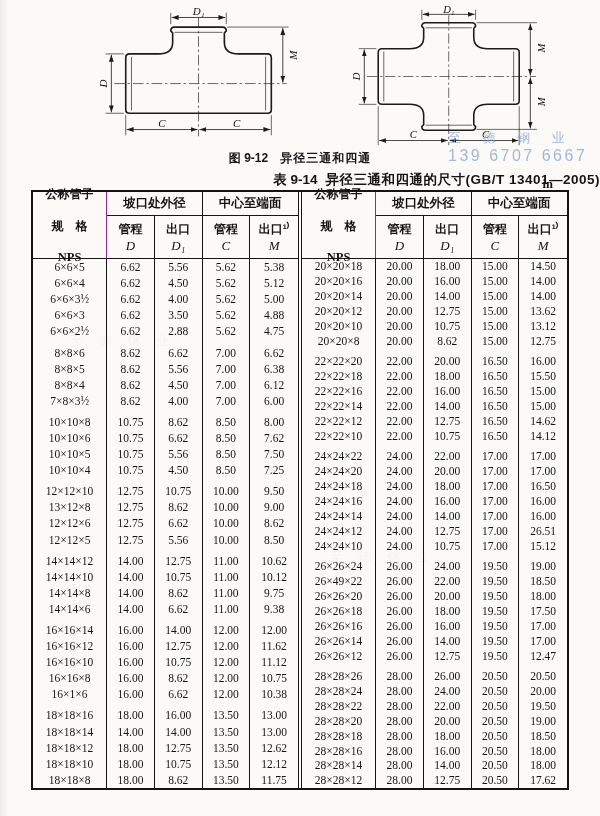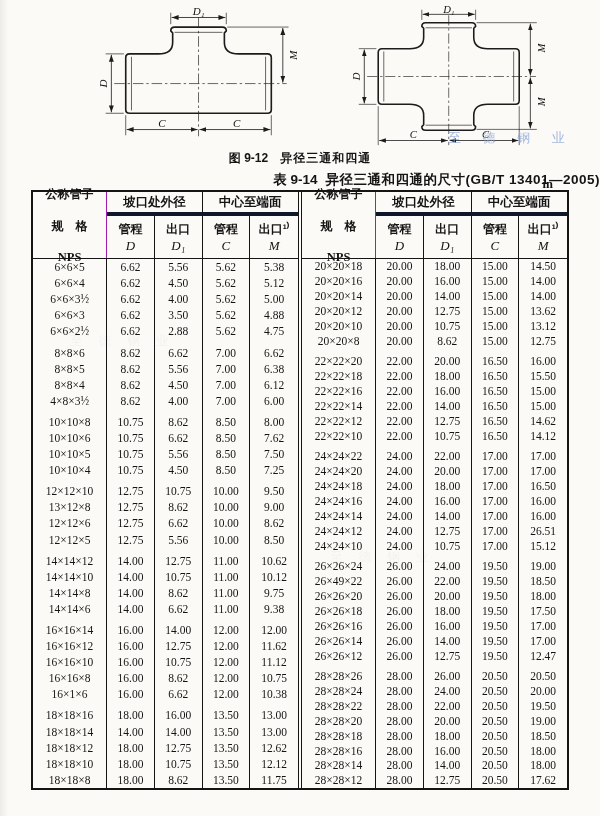--- a/index.html
+++ b/index.html
@@ -37,21 +37,21 @@
   .half-r{border-left:1.3px solid #141414;margin-left:2px;}
   .thead{
     display:grid;grid-template-columns:28% 18% 18% 18% 18%;
     grid-template-rows:24px 42px;border-bottom:1px solid #141414;flex:none;
   }
   .h-nps{grid-row:1/3;grid-column:1;border-right:1px solid #a21caf;
     display:flex;flex-direction:column;justify-content:center;align-items:center;gap:15px;
     font-size:12px;font-weight:bold;}
   .h-nps .nps-en{font:12.5px "Liberation Serif",serif;font-weight:bold;}
   .h-g{display:flex;align-items:center;justify-content:center;font-size:12.5px;font-weight:bold;
-    border-bottom:4px solid #0f172a;}
+    border-bottom:1px solid #0f172a;}
   .h-g1{grid-row:1;grid-column:2/4;border-right:1px solid #141414;}
   .h-g2{grid-row:1;grid-column:4/6;}
   .h-s{grid-row:2;display:flex;flex-direction:column;justify-content:center;align-items:center;gap:0px;}
   .h-s .cn{font-size:12px;font-weight:bold;}
   .h-s .sym{font:italic 13px "Liberation Serif",serif;}
   .h-s1,.h-s2,.h-s3{border-right:1px solid #141414;}
   .h-s1{grid-column:2;} .h-s2{grid-column:3;} .h-s3{grid-column:4;} .h-s4{grid-column:5;}
   .tbody{flex:1;display:flex;flex-direction:column;min-height:0;}
   .trow{flex:1;display:grid;grid-template-columns:28% 18% 18% 18% 18%;align-items:center;}
   .tgap{flex:none;height:5px;}
@@ -149,20 +149,21 @@
 <div class="fig-caption">
   <span class="cap-label">图 9-12</span><span>异径三通和四通</span>
 </div>
 <div class="tab-caption">
   <span class="cap-label">表 9-14</span><span>异径三通和四通的尺寸(GB/T 13401—2005)</span>
 </div>
 <div class="unit">in</div>
 
 <div class="wm">
   <div class="wm1">至 德 钢 业</div>
+  <div class="wm2">139 6707 6667</div>
 </div>
 <div class="wm-ghost" style="left:70px;top:332px;">至 德 钢 业</div>
 <div class="wm-ghost" style="left:330px;top:548px;">至 德 钢 业</div>
 
 <div class="dim-table">
 
   <div class="half half-l">
     <div class="thead">
       <div class="h-nps">
         <div>公称管子</div>
@@ -246,21 +247,21 @@
           <span class="tcell c4">6.38</span>
         </div>
         <div class="trow">
           <span class="tcell c0">8×8×4</span>
           <span class="tcell c1">8.62</span>
           <span class="tcell c2">4.50</span>
           <span class="tcell c3">7.00</span>
           <span class="tcell c4">6.12</span>
         </div>
         <div class="trow">
-          <span class="tcell c0">4×8×3½</span>
+          <span class="tcell c0">7×8×3½</span>
           <span class="tcell c1">8.62</span>
           <span class="tcell c2">4.00</span>
           <span class="tcell c3">7.00</span>
           <span class="tcell c4">6.00</span>
         </div>
         <div class="trow tgap">
           <span class="tcell c0"></span>
           <span class="tcell c1"></span>
           <span class="tcell c2"></span>
           <span class="tcell c3"></span>

